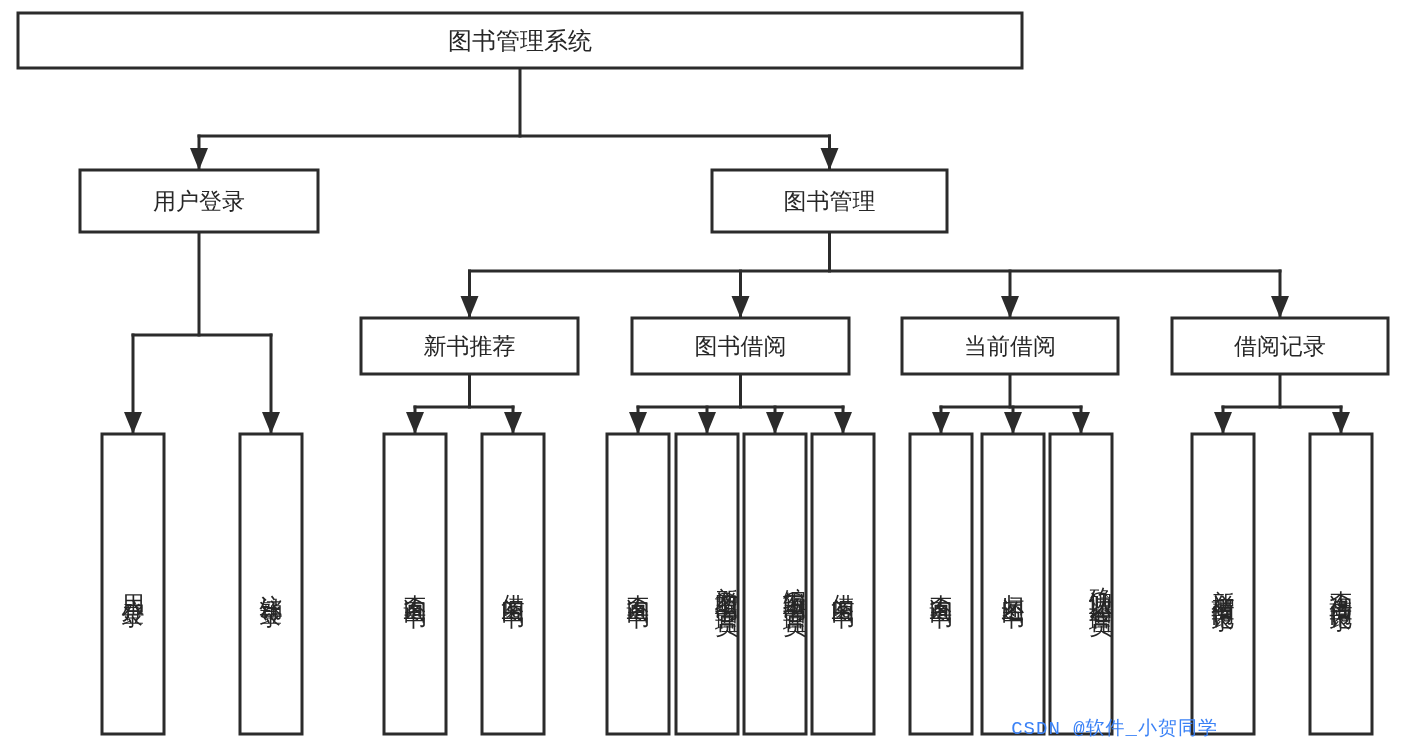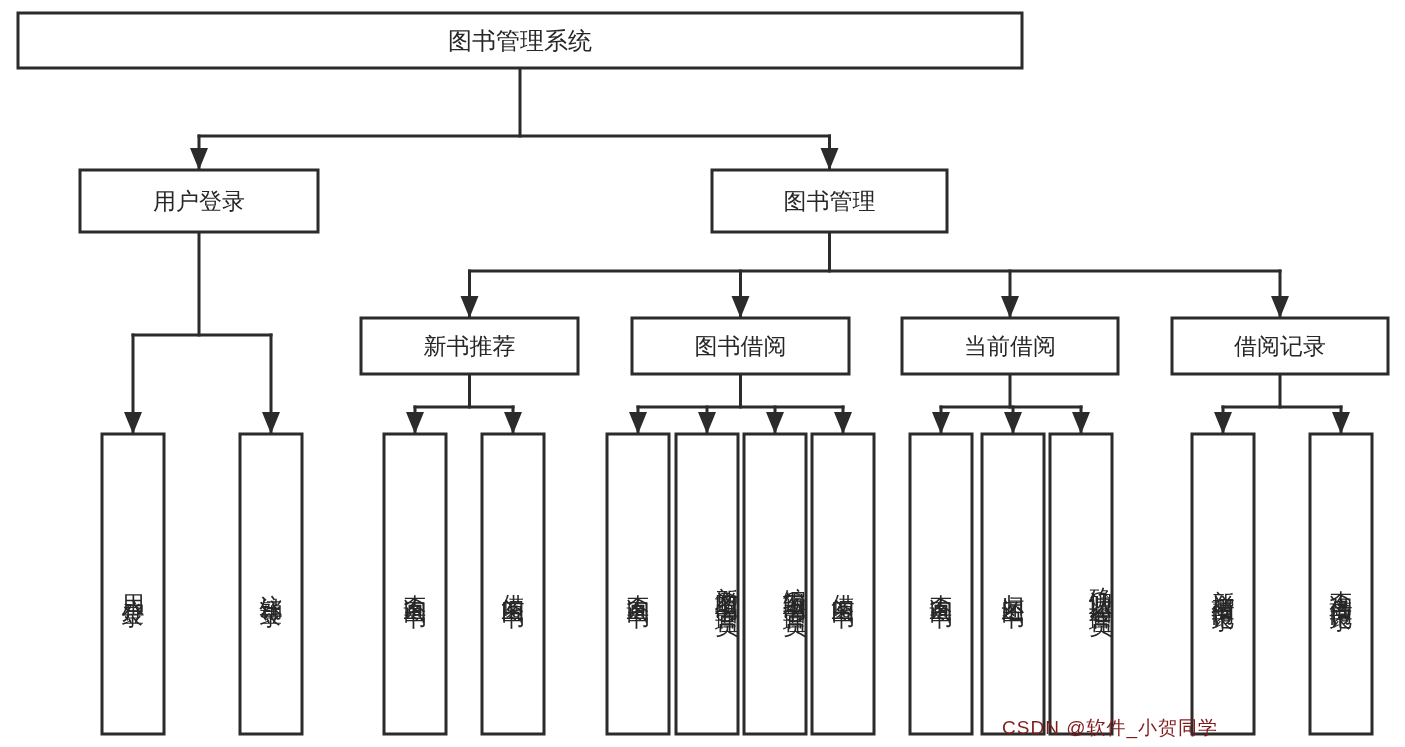--- a/index.html
+++ b/index.html
@@ -29,23 +29,23 @@
     display:flex;
     align-items:flex-start;
     justify-content:center;
     white-space:nowrap;
     pointer-events:none;
   }
   .leaf-label.mid{align-items:center;}
   .watermark{
     position:absolute;
     right:8px;bottom:6px;
-    font-family:Liberation Sans, sans-serif;
+    font-family:Liberation Mono, monospace;
     font-size:19px;
-    color:#7f1d1d;
+    color:#3b82f6;
     letter-spacing:1px;
     white-space:nowrap;
   }
 </style>
 </head>
 <body>
 
 <div id="diagram-root">
   <svg id="flow" viewBox="0 0 1405 747">
     <g id="connectors">

